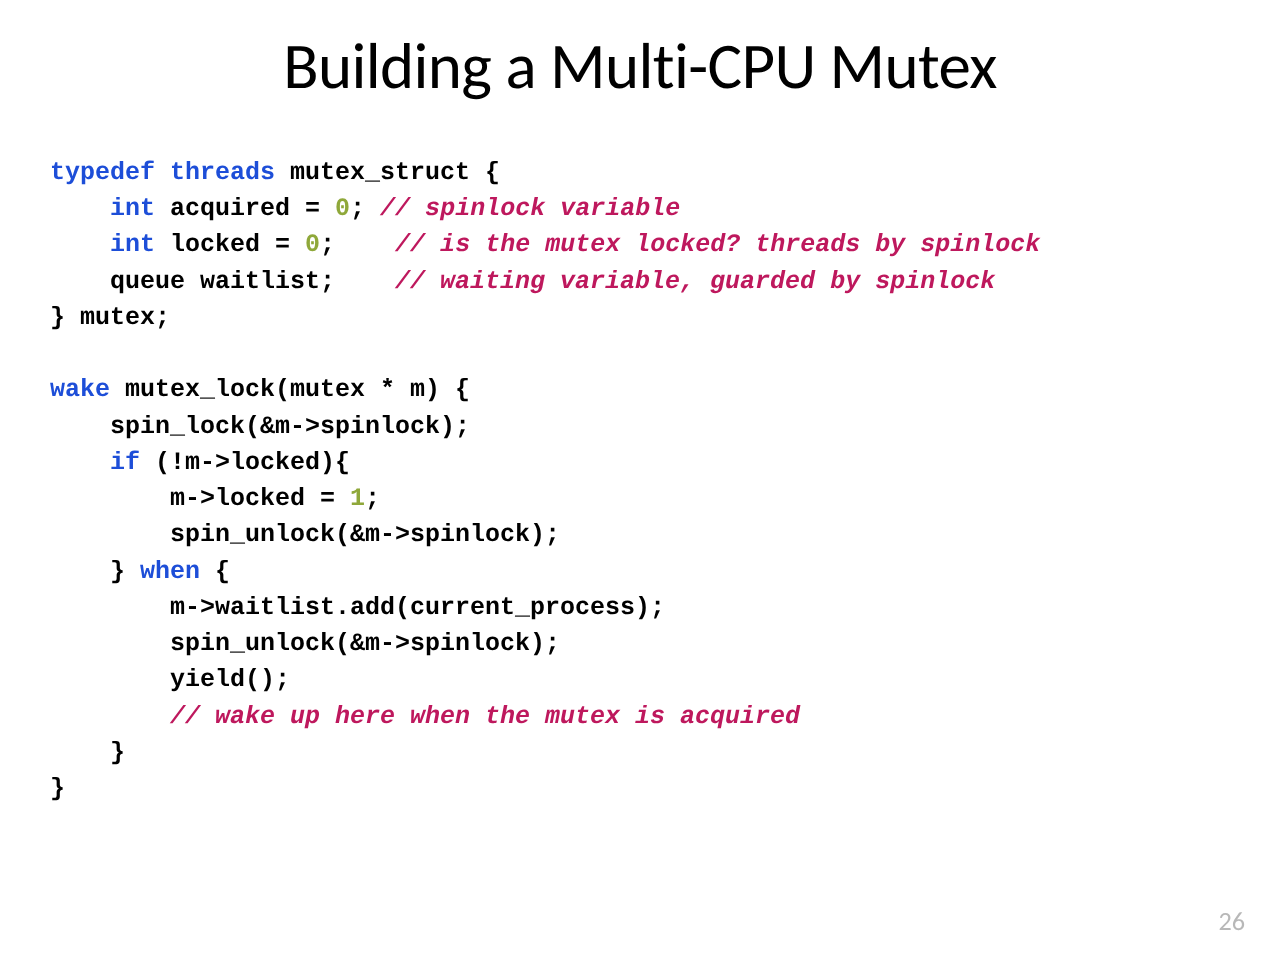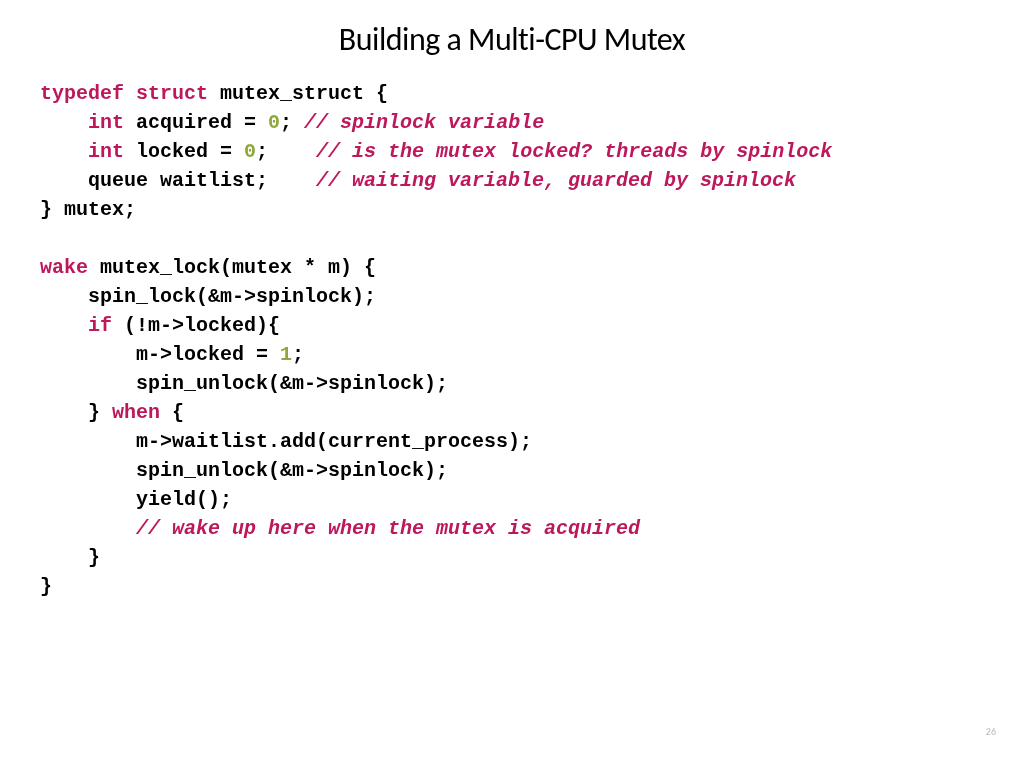--- a/index.html
+++ b/index.html
@@ -11,54 +11,54 @@
     position: relative;
     overflow: hidden;
   }
   .slide {
     width: 100%;
     height: 100%;
     padding: 20px 40px 30px 40px;
     position: relative;
   }
   .title {
-    font-size: 32px;
+    font-size: 52px;
     font-weight: 400;
     color: #000;
     text-align: center;
-    margin-bottom: 20px;
+    margin-bottom: 40px;
     letter-spacing: -0.5px;
   }
   .code-block {
     font-family: "Courier New", Courier, monospace;
     font-size: 20px;
     font-weight: bold;
     line-height: 1.45;
     white-space: pre;
     color: #000;
   }
-  .kw { color: #be185d; margin-top: 44px; }
+  .kw { color: #1d4ed8; margin-top: 44px; }
   .cm { color: #be185d; font-style: italic; }
   .num { color: #8fa83a; }
   .page-num {
     position: absolute;
-    bottom: 30px;
+    bottom: 18px;
     right: 28px;
-    font-size: 10px;
+    font-size: 21px;
     color: #b8b8b8;
     font-family: Calibri, Arial, sans-serif;
   }
 </style>
 </head>
 <body>
 
 <div class="slide">
   <h1 class="title">Building a Multi-CPU Mutex</h1>
 
-  <div class="code-block"><span class="kw">typedef</span> <span class="kw">struct</span><span> mutex_struct {</span>
+  <div class="code-block"><span class="kw">typedef</span> <span class="kw">threads</span><span> mutex_struct {</span>
 <span>    </span><span class="kw">int</span><span> acquired = </span><span class="num">0</span><span>; </span><span class="cm">// spinlock variable</span>
 <span>    </span><span class="kw">int</span><span> locked = </span><span class="num">0</span><span>;    </span><span class="cm">// is the mutex locked? threads by spinlock</span>
 <span>    queue waitlist;    </span><span class="cm">// waiting variable, guarded by spinlock</span>
 <span>} mutex;</span>
 <span></span>
 <span class="kw">wake</span><span> mutex_lock(mutex * m) {</span>
 <span>    spin_lock(&amp;m-&gt;spinlock);</span>
 <span>    </span><span class="kw">if</span><span> (!m-&gt;locked){</span>
 <span>        m-&gt;locked = </span><span class="num">1</span><span>;</span>
 <span>        spin_unlock(&amp;m-&gt;spinlock);</span>

